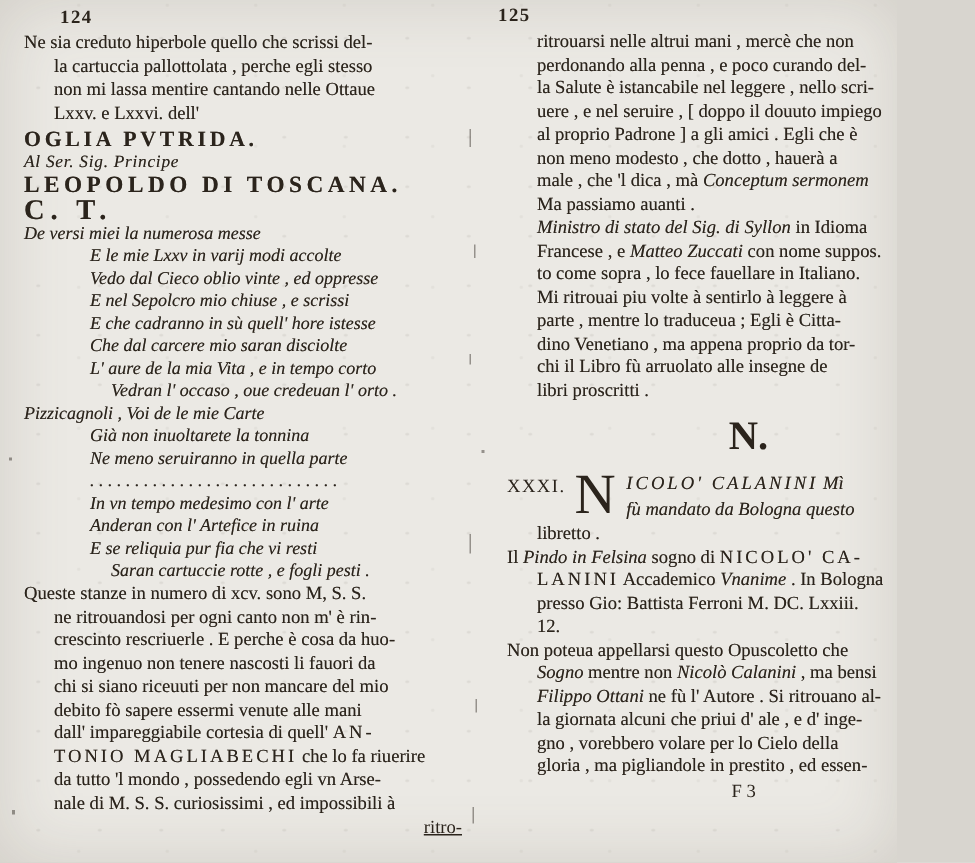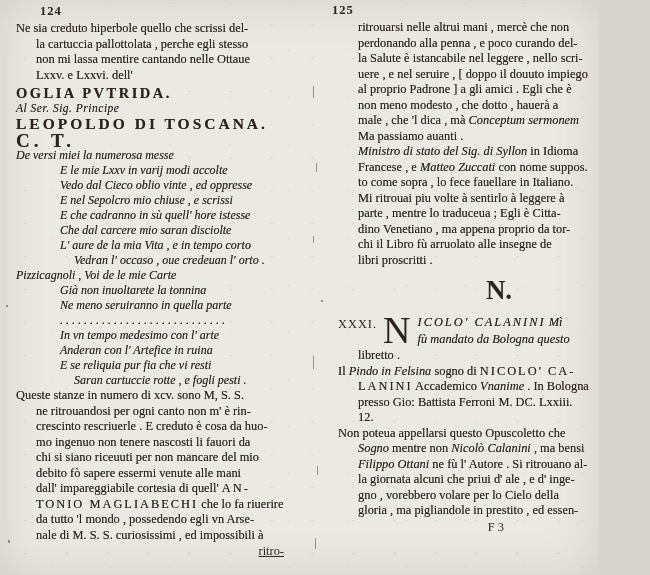--- a/index.html
+++ b/index.html
@@ -38,21 +38,21 @@
   .h-caps2{font-size:15.5px;letter-spacing:3px;line-height:18px;font-weight:bold;}
   .h-ct{font-size:19px;letter-spacing:4px;line-height:15px;font-weight:bold;}
   .bigletter{text-align:center;font-size:27px;font-weight:bold;line-height:28px;margin:8px 0 10px;}
   .dc-row{display:flex;align-items:flex-start;}
   .inum{margin-left:-20px;margin-right:4px;padding-top:3px;font-size:12.4px;white-space:nowrap;flex:0 0 auto;letter-spacing:1px;}
   .dcap{font-size:38px;line-height:30px;margin:1px 7px 0 2px;flex:0 0 auto;}
   .dlines .line{line-height:17px;font-style:italic;}
   .foot{position:relative;height:14px;margin-top:1px;font-size:12.4px;}
   .fc{position:absolute;left:46%;}
   .fr{position:absolute;right:26px;}
-  .lp .foot .fr{right:28px;text-decoration:underline;}
+  .lp .foot .fr{right:4px;text-decoration:underline;}
   .mark{position:absolute;background:rgba(45,38,30,.45);}
 </style>
 </head>
 <body>
 
 <div class="sheet">
   <div class="page lp">
     <div class="pnum">124</div>
     <div class="blocks">
         <div class="blk prose">
@@ -79,21 +79,21 @@
           <div class="line ind1">Ne meno seruiranno in quella parte</div>
           <div class="line ind1">. . . . . . . . . . . . . . . . . . . . . . . . . . . .</div>
           <div class="line ind1">In vn tempo medesimo con l' arte</div>
           <div class="line ind1">Anderan con l' Artefice in ruina</div>
           <div class="line ind1">E se reliquia pur fia che vi resti</div>
           <div class="line ind2">Saran cartuccie rotte , e fogli pesti .</div>
         </div>
         <div class="blk prose">
           <div class="line ind0">Queste stanze in numero di xcv. sono M, S. S.</div>
           <div class="line ind1">ne ritrouandosi per ogni canto non m' è rin-</div>
-          <div class="line ind1">crescinto rescriuerle . E creduto è cosa da huo-</div>
+          <div class="line ind1">crescinto rescriuerle . E perche è cosa da huo-</div>
           <div class="line ind1">mo ingenuo non tenere nascosti li fauori da</div>
           <div class="line ind1">chi si siano riceuuti per non mancare del mio</div>
           <div class="line ind1">debito fò sapere essermi venute alle mani</div>
           <div class="line ind1">dall' impareggiabile cortesia di quell' <span class="ls">AN-</span></div>
           <div class="line ind1"><span class="ls">TONIO MAGLIABECHI</span> che lo fa riuerire</div>
           <div class="line ind1">da tutto 'l mondo , possedendo egli vn Arse-</div>
           <div class="line ind1">nale di M. S. S. curiosissimi , ed impossibili à</div>
         </div>
         <div class="blk foot">
           <span class="fr">ritro-</span>

